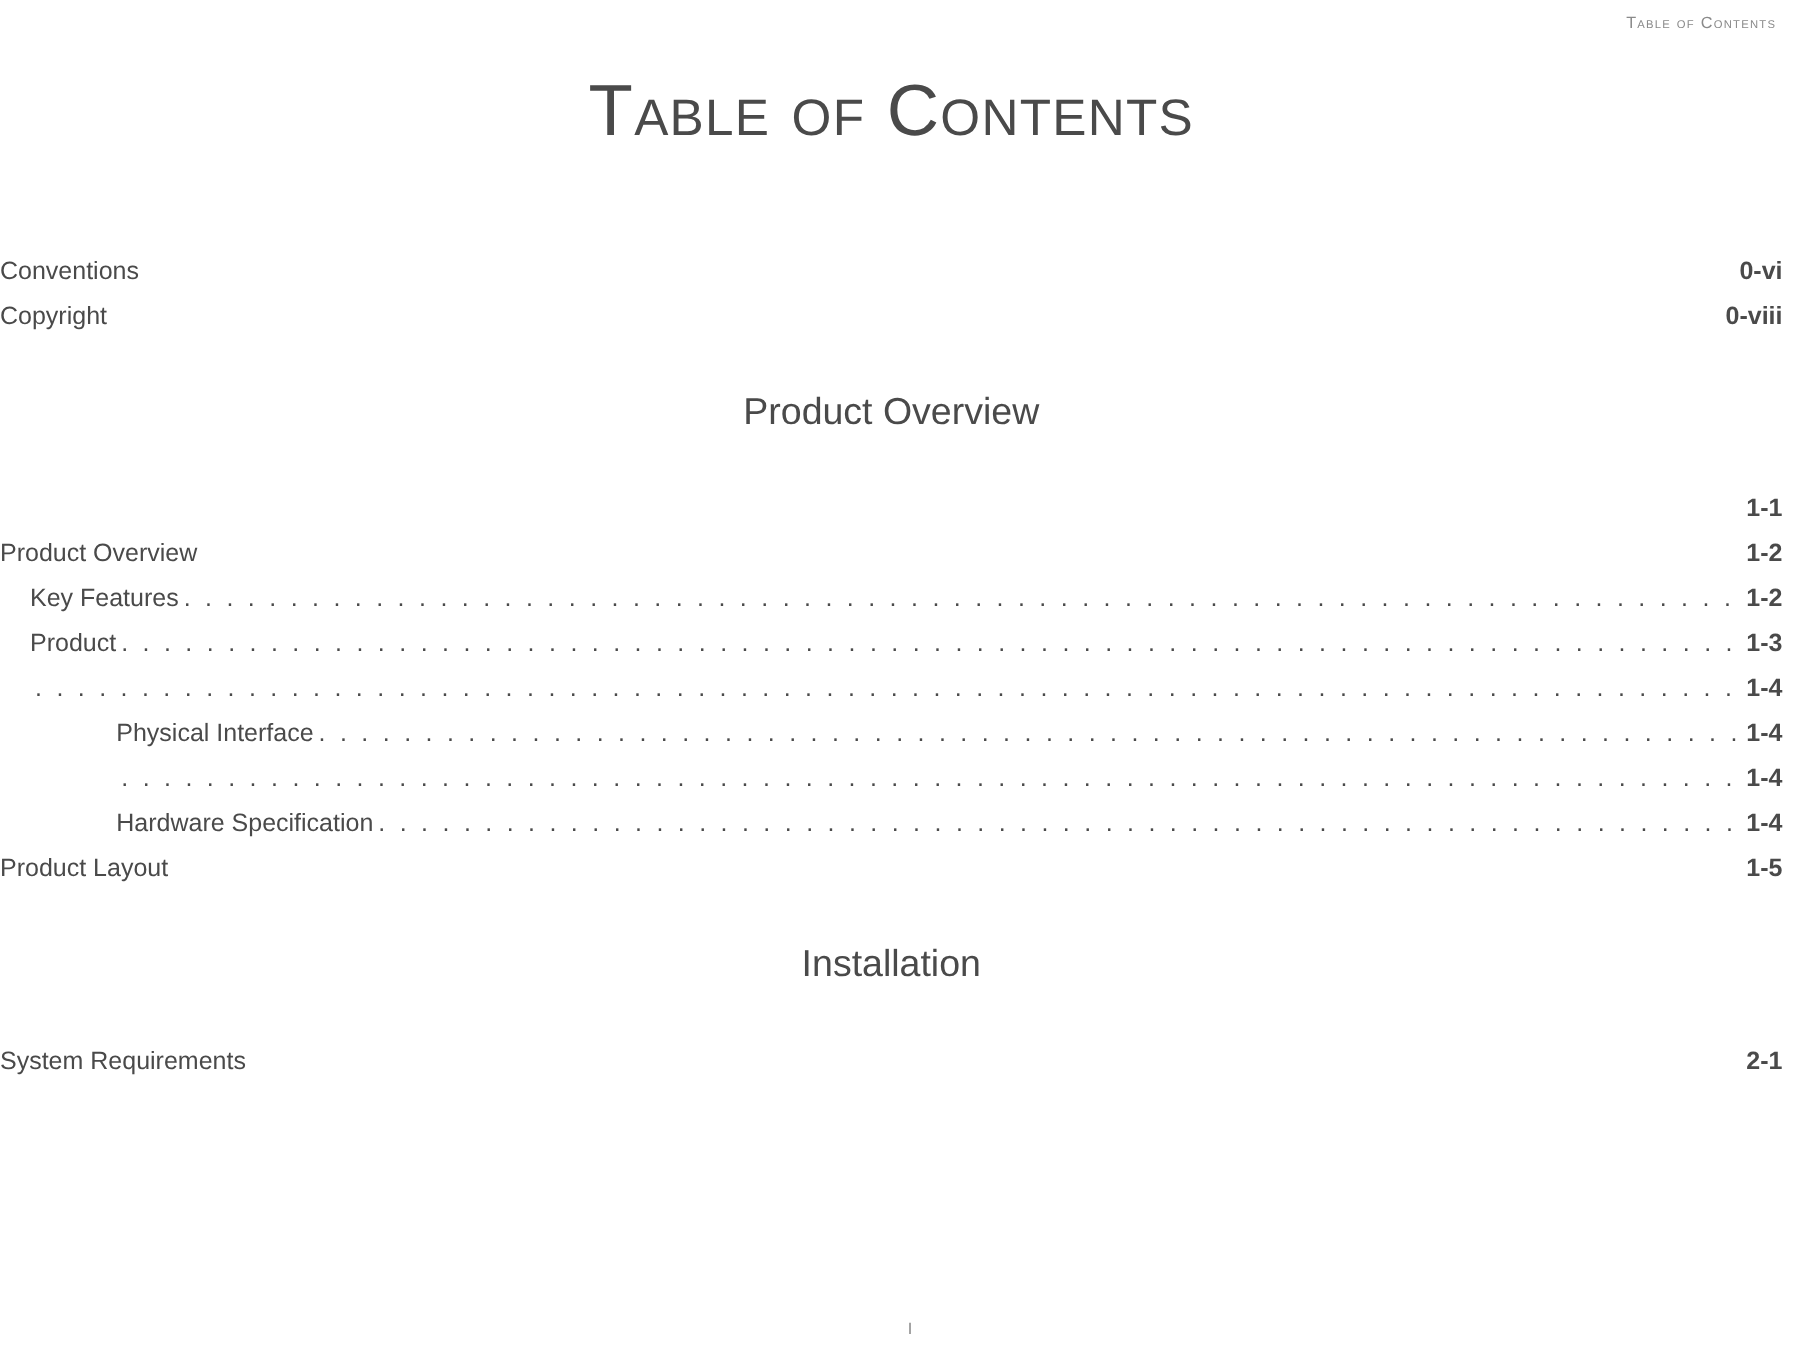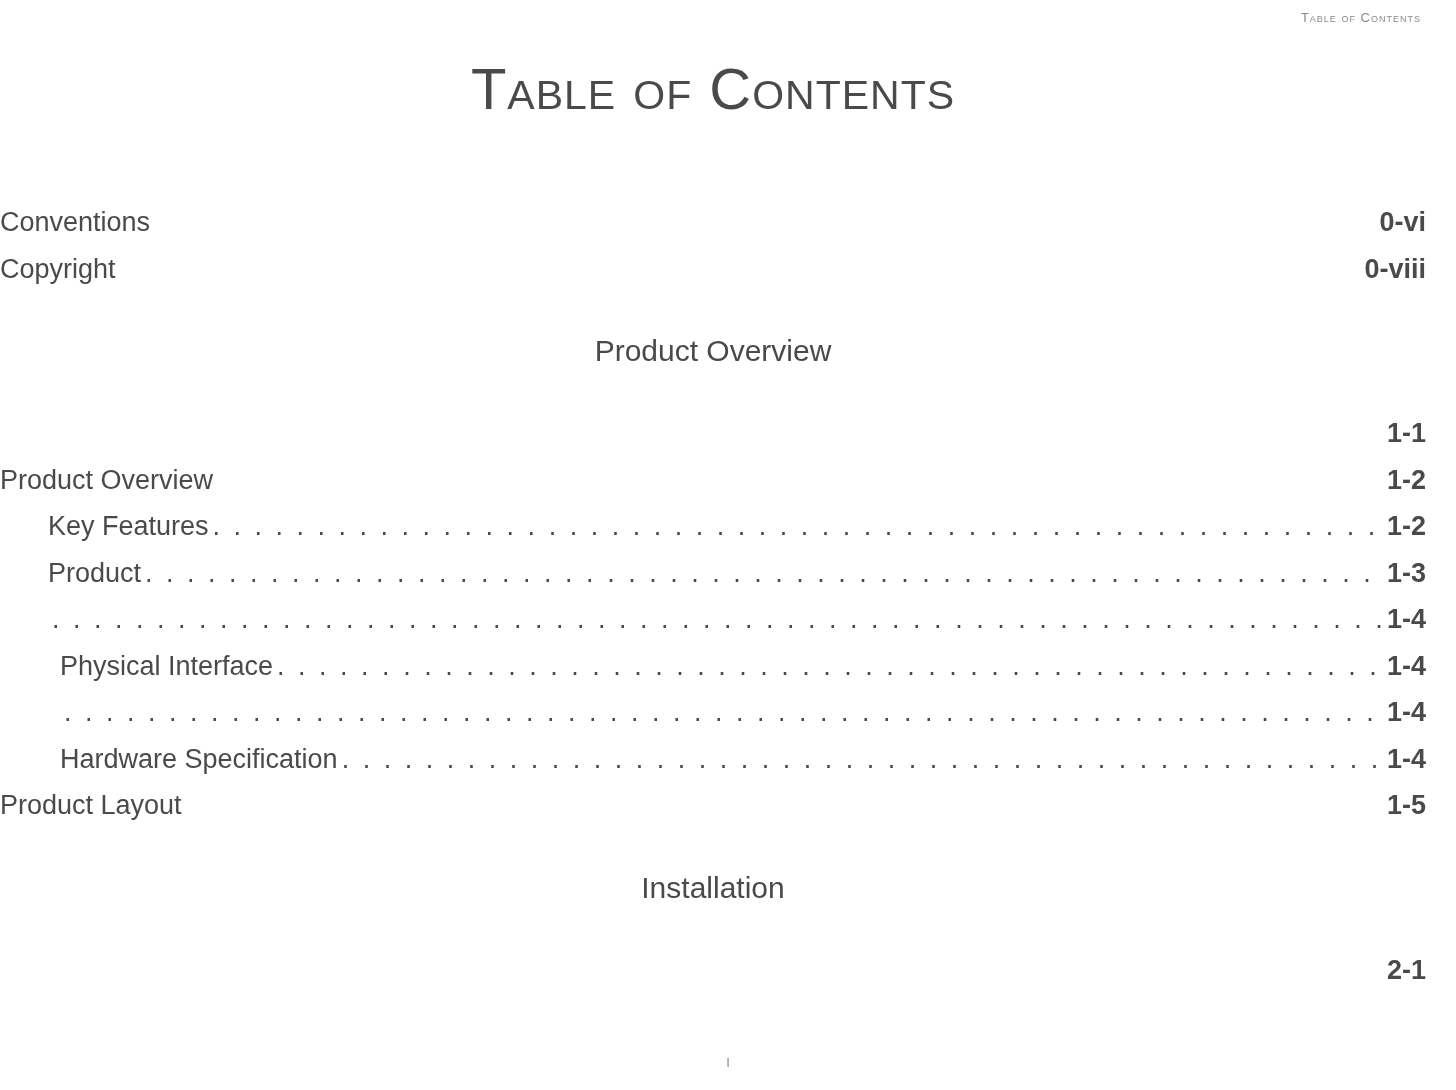--- a/index.html
+++ b/index.html
@@ -31,31 +31,32 @@
       font-variant: small-caps;
       color: #4a4a4a;
       font-weight: normal;
       letter-spacing: 1px;
       margin-bottom: 80px;
     }
     .toc-entry {
       display: flex;
       justify-content: space-between;
       align-items: baseline;
-      font-size: 27px;
+      font-size: 20px;
       color: #4a4a4a;
       margin-bottom: 6px;
       line-height: 1.5;
       padding-left: 0;
     }
     .toc-entry.level-1 {
-      padding-left: 48px;
+      padding-left: 24px;
     }
     .toc-entry.level-2 {
       padding-left: 60px;
+      margin-left: 33px;
     }
     .toc-title {
       white-space: nowrap;
     }
     .toc-dots {
       flex: 1;
       overflow: hidden;
       white-space: nowrap;
       margin: 0 4px;
       letter-spacing: 3px;
@@ -142,18 +143,19 @@
       <span class="toc-dots"> . . . . . . . . . . . . . . . . . . . . . . . . . . . . . . . . . . . . . . . . . . . . . . . . . . . . . . . . . . . . . . . . . . . . . . . . . . . . . . . . . . . . . . . . . . . . . . . . . . . . . . . . . . . . . . . . . . . . . . . . . . . . . . . . . . . . . . . . . . . . . . . . . . . . . . . . . . . . . . . . . . . . . . . . . . . . . . . . . . . . . . . . . . . . . . . . . . . . . . . .</span>
       <span class="toc-page">1-4</span>
     </div>
     <div class="toc-entry level-0 no-dots">
       <span class="toc-title">Product Layout</span>
       <span class="toc-dots"> . . . . . . . . . . . . . . . . . . . . . . . . . . . . . . . . . . . . . . . . . . . . . . . . . . . . . . . . . . . . . . . . . . . . . . . . . . . . . . . . . . . . . . . . . . . . . . . . . . . . . . . . . . . . . . . . . . . . . . . . . . . . . . . . . . . . . . . . . . . . . . . . . . . . . . . . . . . . . . . . . . . . . . . . . . . . . . . . . . . . . . . . . . . . . . . . . . . . . . . .</span>
       <span class="toc-page">1-5</span>
     </div>
     <div class="section-heading">Installation</div>
     <div class="toc-entry level-0 no-dots">
+      <span class="toc-title">System Requirements</span>
       <span class="toc-dots"> . . . . . . . . . . . . . . . . . . . . . . . . . . . . . . . . . . . . . . . . . . . . . . . . . . . . . . . . . . . . . . . . . . . . . . . . . . . . . . . . . . . . . . . . . . . . . . . . . . . . . . . . . . . . . . . . . . . . . . . . . . . . . . . . . . . . . . . . . . . . . . . . . . . . . . . . . . . . . . . . . . . . . . . . . . . . . . . . . . . . . . . . . . . . . . . . . . . . . . . .</span>
       <span class="toc-page">2-1</span>
     </div>
   </div>
 
 <div class="page-number">I</div>
 
 </body></html>

